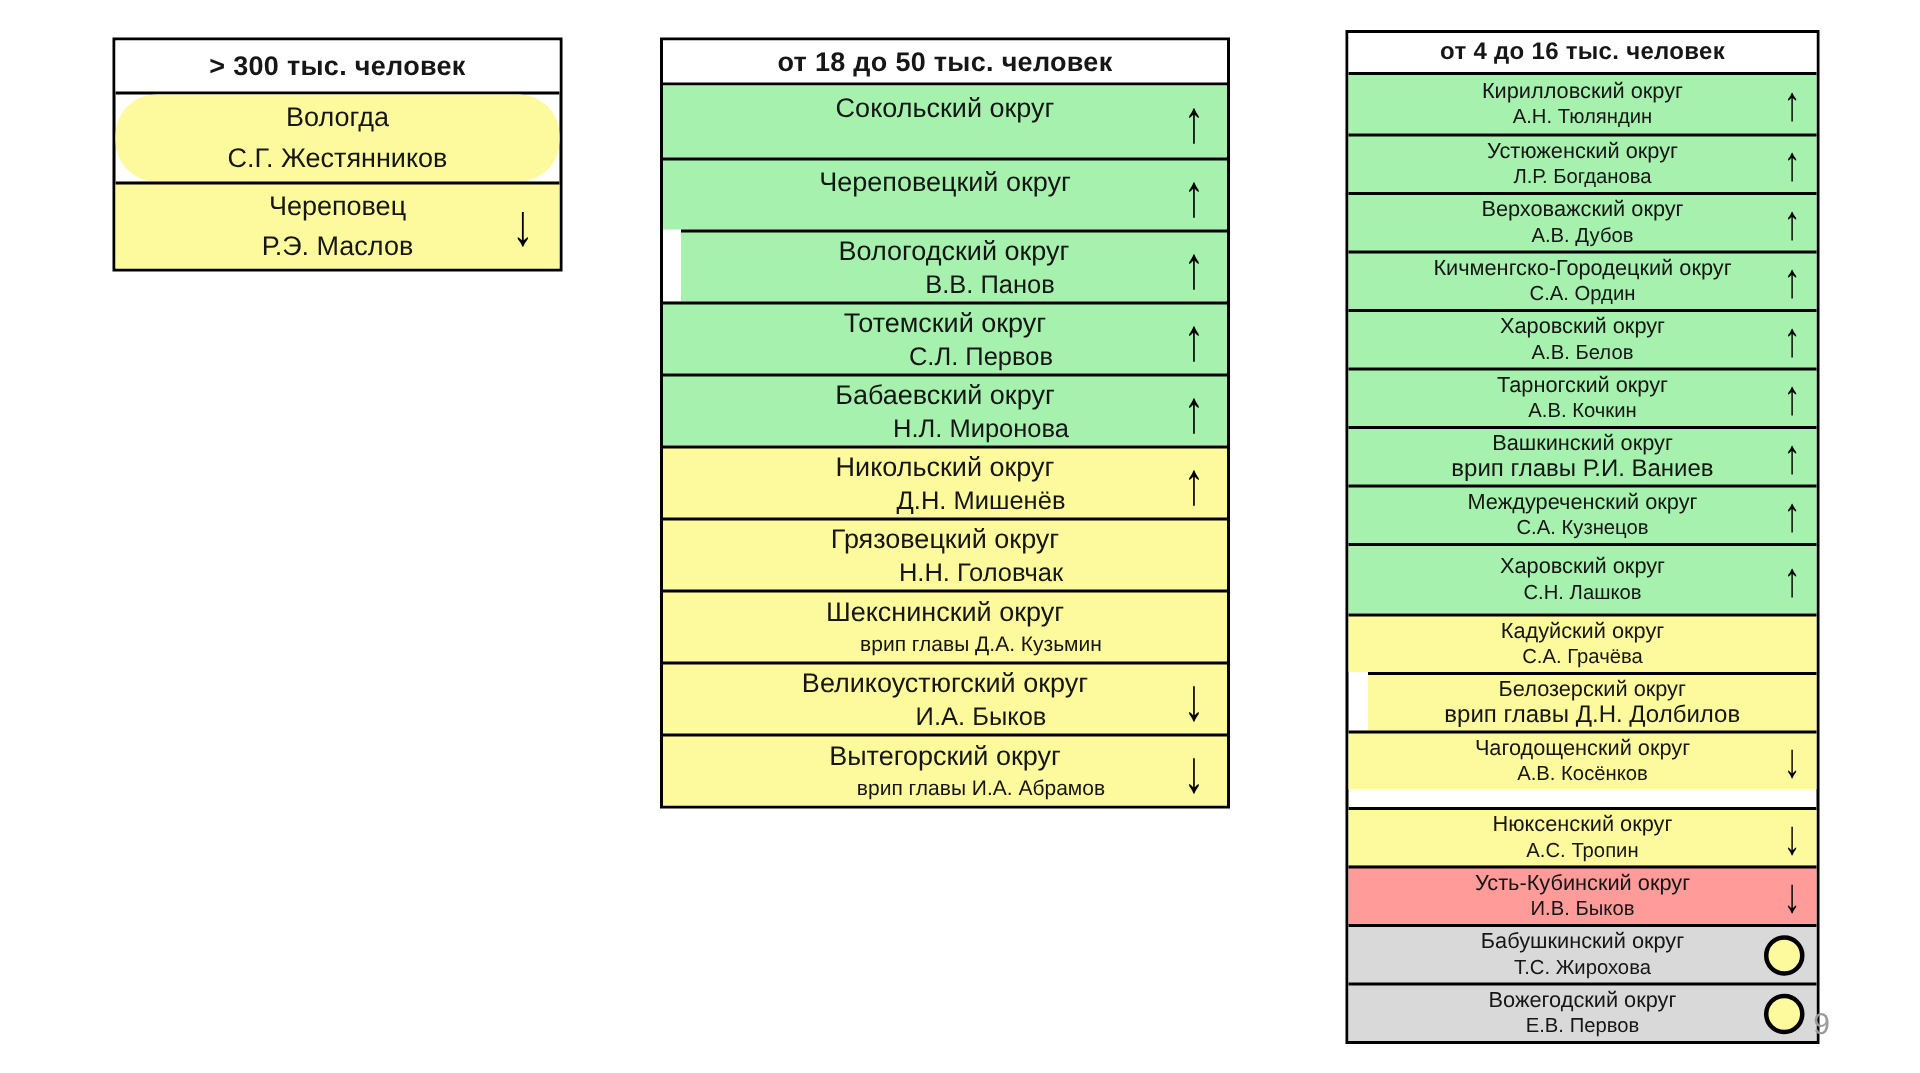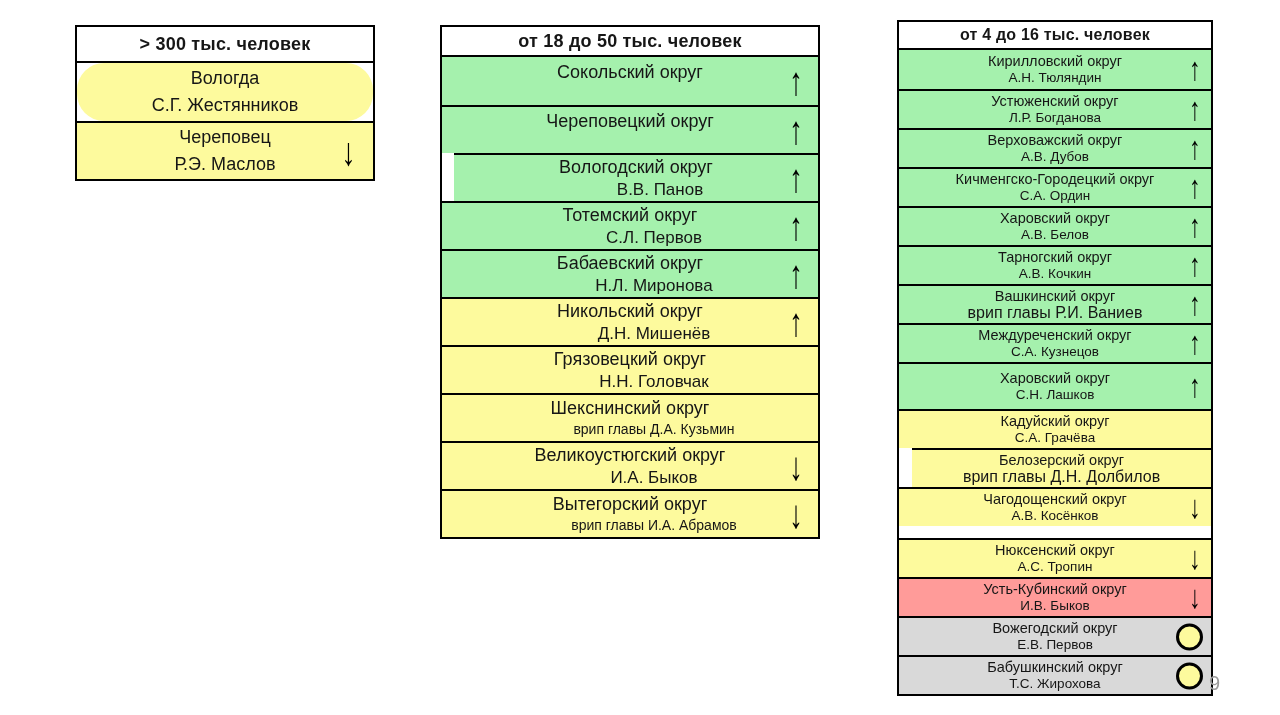--- a/index.html
+++ b/index.html
@@ -265,31 +265,31 @@
         </div>
         <div class="row" style="background: rgb(255, 155, 153);">
           <div class="row-text">
             <div class="row-title">Усть-Кубинский округ</div>
             <div class="row-subtitle">И.В. Быков</div>
           </div>
           <div class="row-indicator arrow">↓</div>
         </div>
         <div class="row" style="background: rgb(217, 217, 217);">
           <div class="row-text">
+            <div class="row-title">Бабушкинский округ</div>
+            <div class="row-subtitle">Т.С. Жирохова</div>
+          </div>
+          <div class="row-indicator circle" style="background: rgb(253, 250, 157);"></div>
+        </div>
+        <div class="row" style="background: rgb(217, 217, 217);">
+          <div class="row-text">
             <div class="row-title">Вожегодский округ</div>
             <div class="row-subtitle">Е.В. Первов</div>
           </div>
           <div class="row-indicator circle" style="background: rgb(253, 250, 157);"></div>
         </div>
-        <div class="row" style="background: rgb(217, 217, 217);">
-          <div class="row-text">
-            <div class="row-title">Бабушкинский округ</div>
-            <div class="row-subtitle">Т.С. Жирохова</div>
-          </div>
-          <div class="row-indicator circle" style="background: rgb(253, 250, 157);"></div>
-        </div>
       </div>
   </div>
 
 
   <div class="page-num">9</div>
 
 </div>
 
 </body></html>

